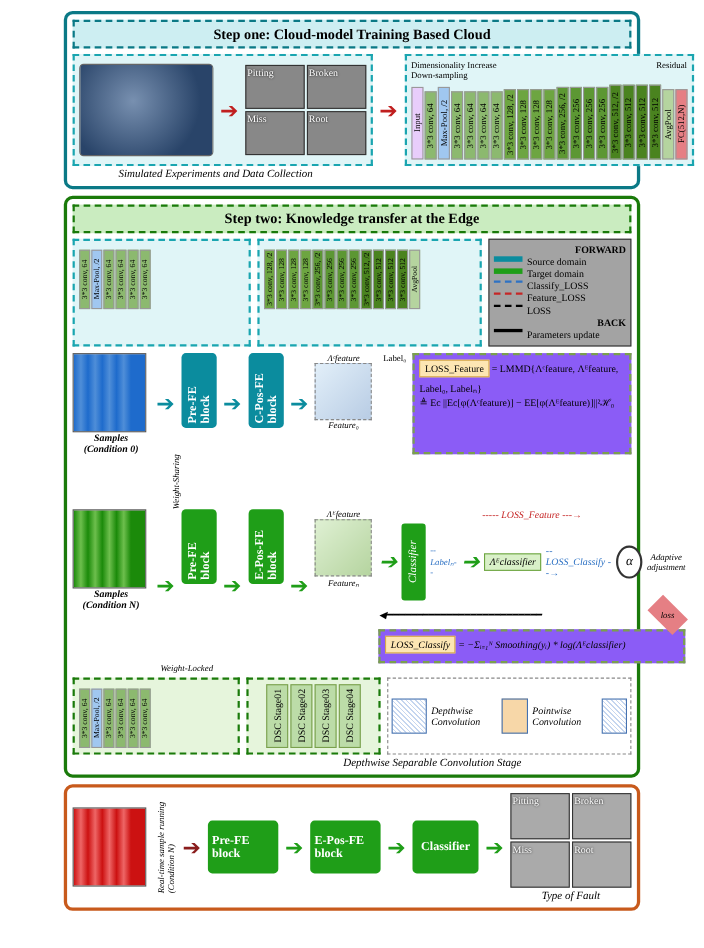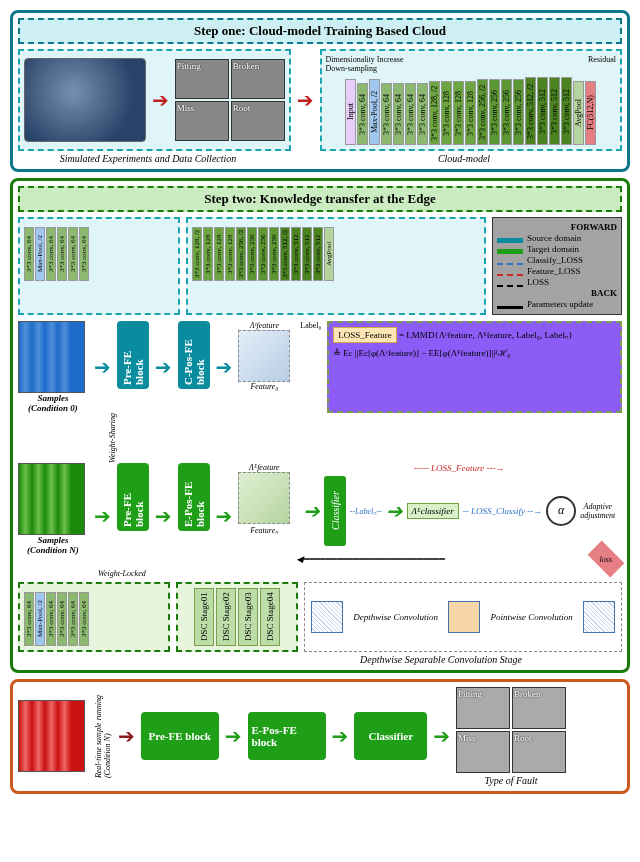--- a/index.html
+++ b/index.html
@@ -1,16 +1,16 @@
 <!DOCTYPE html>
 <html><head>
 <meta charset="utf-8">
 <style>
   body { margin:0; font-family: 'Times New Roman', serif; background:#fff; width:640px; }
-  .fig { width:620px; margin:10px auto; font-size:10px; }
+  .fig { width:524px; margin:10px auto; font-size:10px; }
   .panel { border:3px solid; border-radius:8px; margin-bottom:6px; padding:5px; }
   .title-bar { border:2px dashed; text-align:center; font-weight:bold; font-size:13px; padding:3px; margin-bottom:5px; }
   .step1 { border-color:#0b7986; }
   .step1 .title-bar { border-color:#0b7986; background:#cdeef2; }
   .step2 { border-color:#1a7a0a; }
   .step2 .title-bar { border-color:#1a7a0a; background:#caecc0; }
   .step3 { border-color:#c85a1c; }
   .step3 .title-bar { border-color:#c85a1c; background:#efc3c3; }
 
   .row { display:flex; gap:6px; align-items:stretch; }
@@ -40,21 +40,21 @@
   .vblock.teal { background:#0b8c9e; }
   .vblock.green{ background:#1f9e18; }
 
   .arrow { font-size:20px; align-self:center; }
   .arrow.teal  { color:#0b8c9e; }
   .arrow.green { color:#1f9e18; }
   .arrow.red   { color:#c01f1f; }
   .arrow.darkred { color:#8a1c1c;}
 
   .legend { border:1px solid #333; padding:4px; font-size:9px; background:#a3a3a3;}
-  .legend-row { display:flex; align-items:flex-end; gap:4px; margin:1px 0;}
+  .legend-row { display:flex; align-items:flex-start; gap:4px; margin:1px 0;}
   .lr-swatch { width:26px; height:0; }
   .swatch-teal   { border-top:5px solid #0b8c9e;}
   .swatch-green  { border-top:5px solid #1f9e18;}
   .swatch-blue   { border-top:2px dashed #2e72c4;}
   .swatch-redd   { border-top:2px dashed #c62626;}
   .swatch-black  { border-top:2px dashed #000;}
   .swatch-solidbk{ border-top:3px solid #000;}
 
   .formula-box { border:2px dashed #7aa04d; background:#8b5cf6; padding:4px; font-size:9px; }
   .formula-title { background:#fde6b3; border:1px solid #d6a84c; padding:2px 4px; display:inline-block; margin-bottom:3px;}
@@ -138,21 +138,20 @@
           <div class="vtext c512">3*3 conv, 512</div>
           <div class="vtext c512">3*3 conv, 512</div>
           <div class="vtext avg">AvgPool</div>
           <div class="vtext fc">FC(512,N)</div>
         </div>
       </div>
     </div>
     <div class="row">
       <div class="sub-label" style="flex:0 0 260px;">Simulated Experiments and Data Collection</div>
       <div style="flex:0 0 16px;"></div>
-      <div class="sub-label" style="flex:1;">Cloud-model</div>
     </div>
   </div>
 
   <div class="panel step2">
     <div class="title-bar">Step two: Knowledge transfer at the Edge</div>
 
     <div class="row">
       <div class="inner-box cyan" style="flex:0 0 150px;">
         <div class="mini-layer-row">
           <div class="vtext c64">3*3 conv, 64</div>
@@ -268,20 +267,24 @@
           </div>
           <div style="font-size:8px; text-align:center; white-space:pre-line;">Adaptive
 adjustment</div>
         </div>
         <div style="display:flex; justify-content:space-between; align-items:center;">
           <span style="color:#000;">◀━━━━━━━━━━━━━━━━━━━━━━━━━━</span>
           <div class="loss-diamond">
               <span>loss</span>
             </div>
         </div>
+        <div class="formula-box">
+          <span class="formula-title">LOSS_Classify</span>
+          <span>= −Σᵢ₌₁ᴺ Smoothing(yᵢ) * log(Λᴱclassifier)</span>
+        </div>
       </div>
     </div>
     <div class="small-txt" style="font-style:italic; margin-left:80px;">Weight-Locked</div>
 
     <div class="row" style="margin-top:4px;">
       <div class="step2-inner-green" style="flex:0 0 140px;">
         <div class="mini-layer-row">
           <div class="vtext c64">3*3 conv, 64</div>
           <div class="vtext pool">Max-Pool, /2</div>
           <div class="vtext c64">3*3 conv, 64</div>

